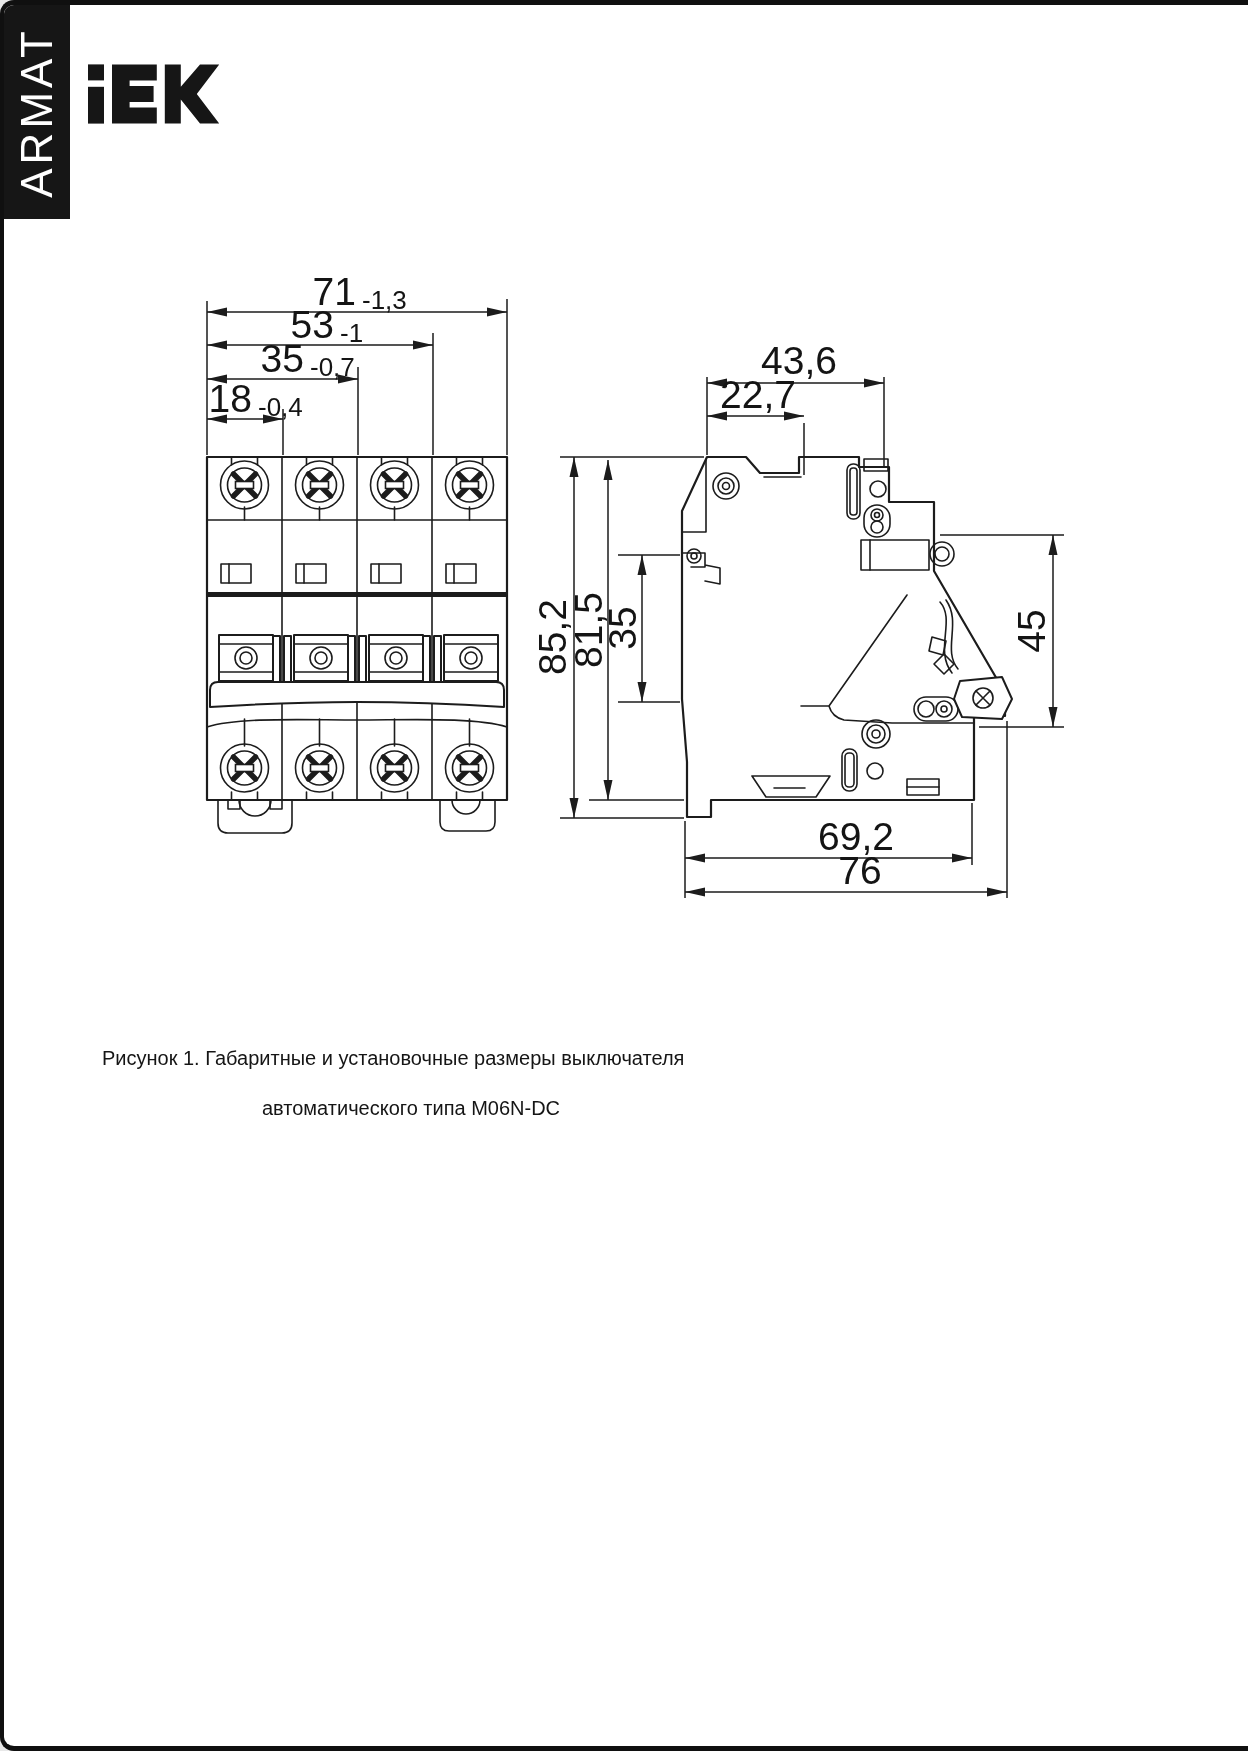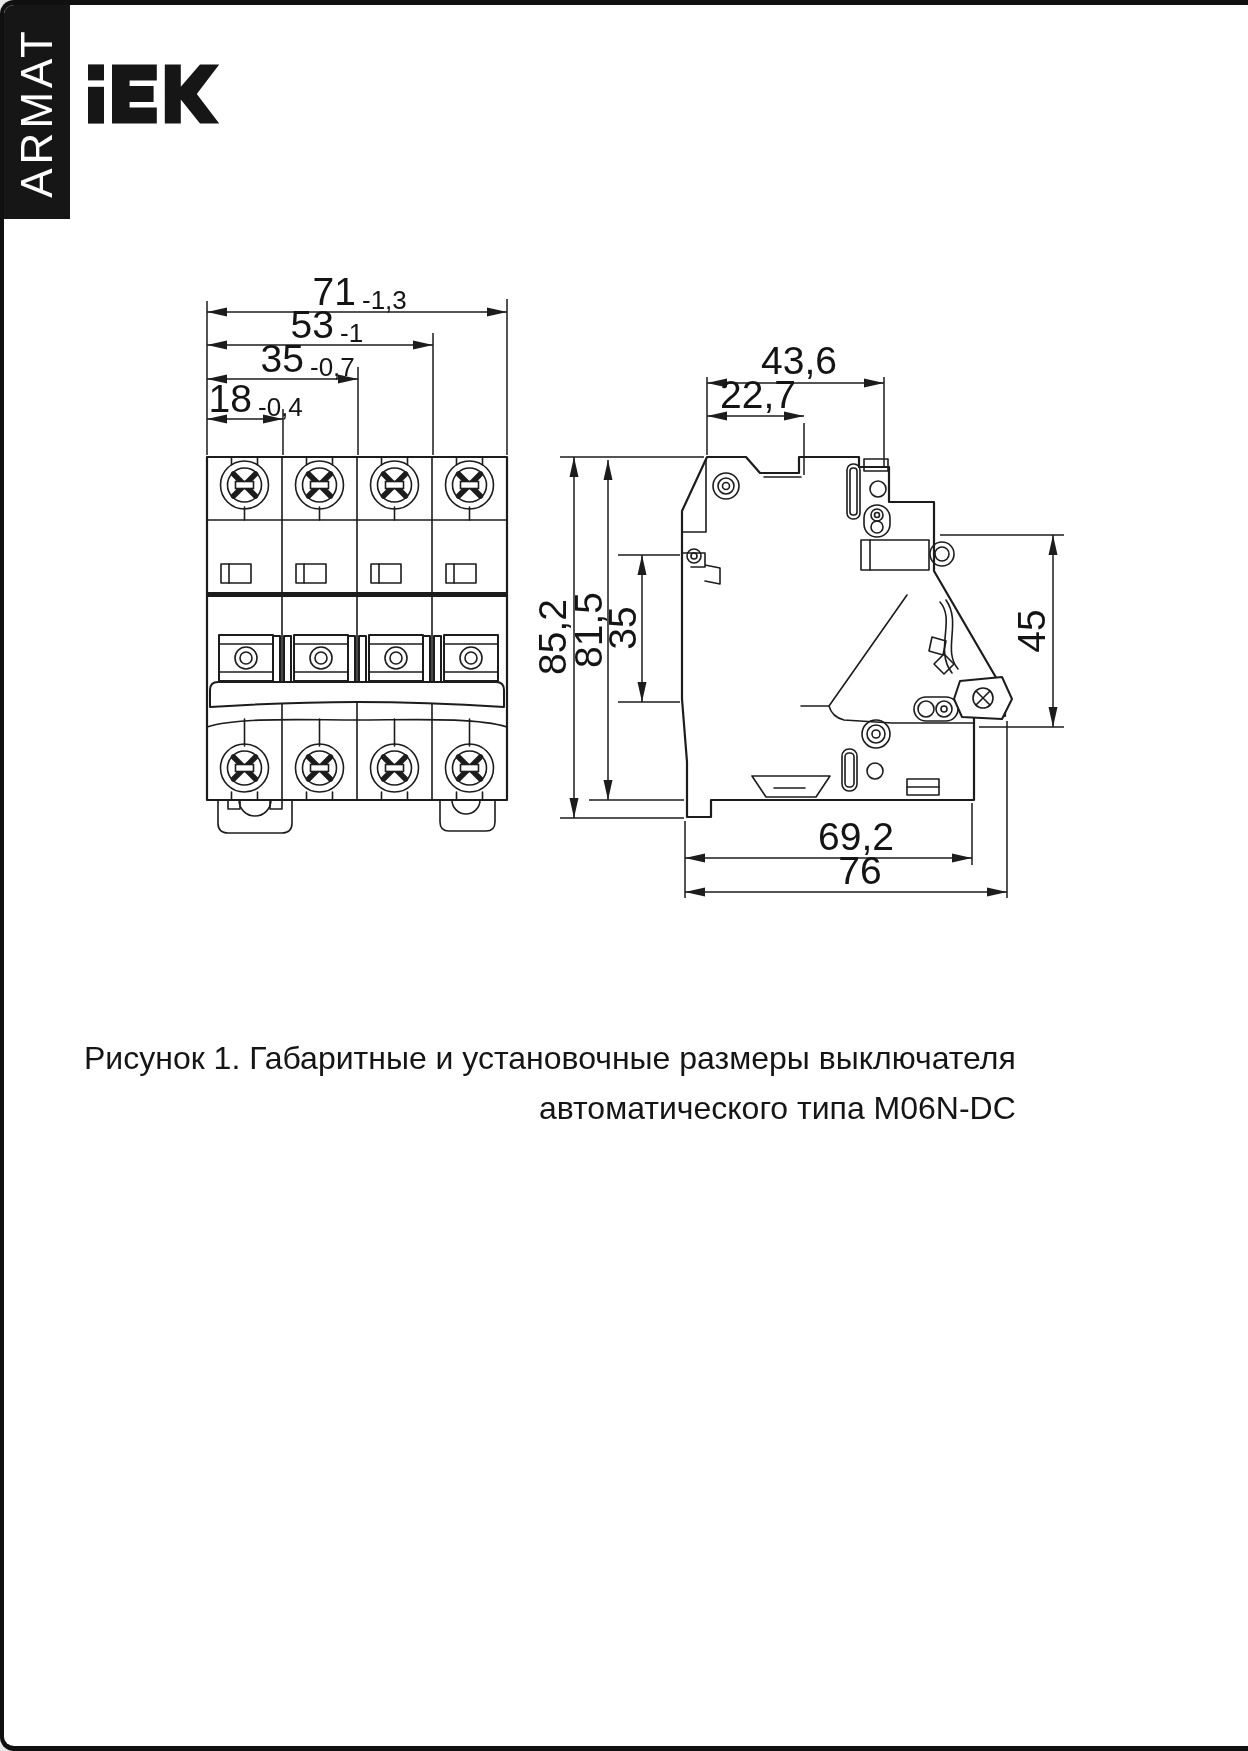--- a/index.html
+++ b/index.html
@@ -5,22 +5,22 @@
   html,body{margin:0;padding:0;background:#e8e8e8;}
   .page{position:relative;width:1248px;height:1751px;background:#fff;overflow:hidden;
         border-left:4px solid #101010;border-top:5px solid #101010;border-bottom:5px solid #101010;
         border-radius:14px 0 0 14px;box-sizing:border-box;
         font-family:"Liberation Sans", sans-serif;}
   .brandbar{position:absolute;left:0;top:0;width:66px;height:214px;background:#161616;
             border-radius:8px 0 0 0;display:flex;align-items:center;justify-content:center;}
   .brandbar span{writing-mode:vertical-rl;transform:rotate(180deg);color:#fff;
                  font-size:44px;letter-spacing:4px;font-weight:400;}
   .logo{position:absolute;left:84px;top:50px;}
-  .caption{position:absolute;left:80px;top:1028px;font-size:32px;line-height:50px;color:#151515;}
-  .caption .l2{padding-left:160px;text-align:right;}
+  .caption{position:absolute;left:98px;top:1028px;font-size:20px;line-height:50px;color:#151515;}
+  .caption .l2{padding-left:160px;}
   svg text{fill:#141414;}
   .dt{font-family:"Liberation Sans",sans-serif;font-size:39px;}
   .dts{font-family:"Liberation Sans",sans-serif;font-size:26px;}
   .ln{fill:none;stroke:#1c1c1c;stroke-width:1.6;stroke-linecap:round;stroke-linejoin:round;}
   .ol{fill:none;stroke:#1c1c1c;stroke-width:2.2;stroke-linejoin:round;}
   .lnw{fill:#fff;stroke:#1c1c1c;stroke-width:2;stroke-linejoin:round;}
   .dim{fill:none;stroke:#1c1c1c;stroke-width:1.5;}
   .ar{fill:#1c1c1c;stroke:none;}
   .xk{fill:none;stroke:#1c1c1c;stroke-width:5.5;stroke-linecap:round;}
 </style>

